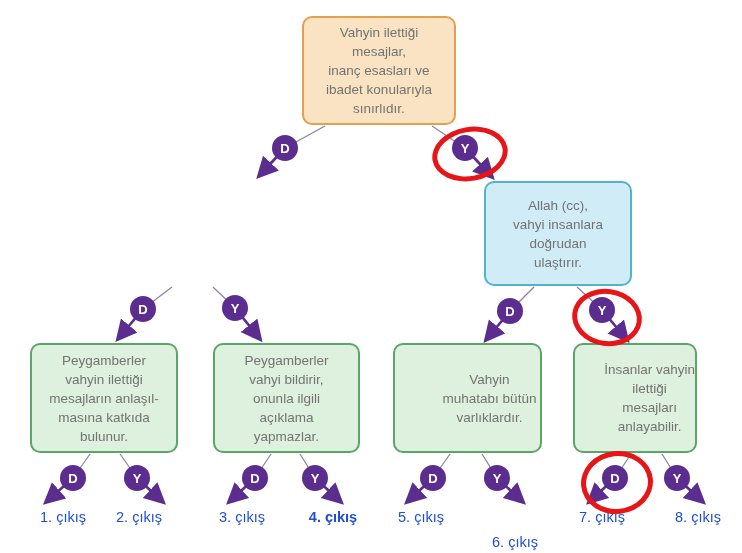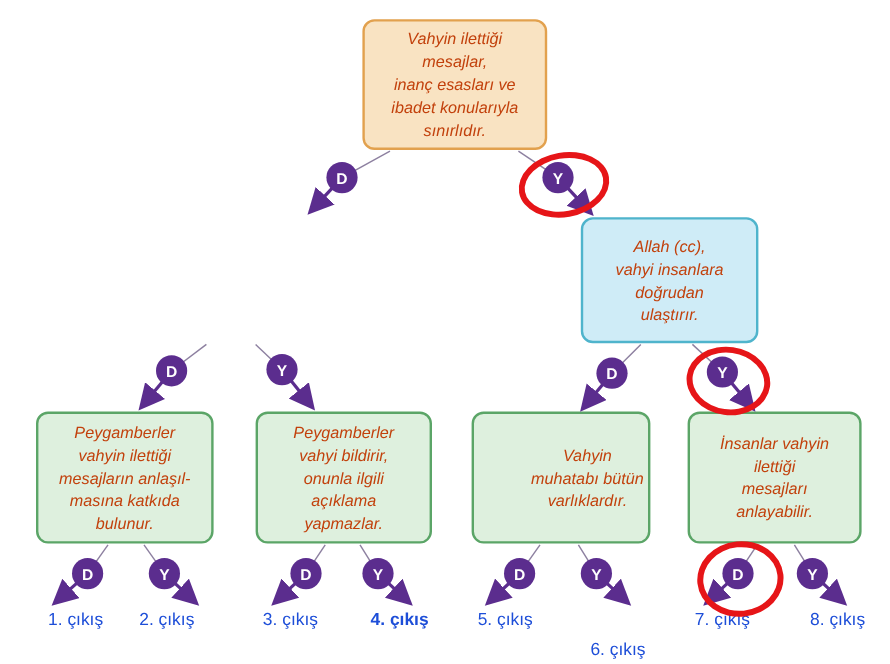--- a/index.html
+++ b/index.html
@@ -9,24 +9,23 @@
     background:#ffffff;
     font-family:"Liberation Sans", sans-serif;
     overflow:hidden;
   }
   .node{
     position:absolute;
     display:flex;align-items:center;justify-content:center;
     border-radius:10px;
     box-sizing:border-box;
     text-align:center;
-    color:#c2410c;
+    color:#737373;
     font-size:13.5px;
     line-height:19px;
-    font-style:italic;
   }
   .node .box-text{white-space:pre-line;}
   .root-box{background:#f9e3c2;border:2px solid #e2a14e;}
   .blue-box{background:#cfecf7;border:2px solid #4fb4cc;}
   .green-box{background:#def0de;border:2px solid #5ba567;}
   .dy-circle{
     position:absolute;
     width:26px;height:26px;
     border-radius:50%;
     background:#5b2d8e;
@@ -134,21 +133,21 @@
 açıklama
 yapmazlar.</div>
   </div>
 
   <div class="node green-box" style="left:393px;top:343px;width:149px;height:110px;padding-left:44px;">
     <div class="box-text">Vahyin
 muhatabı bütün
 varlıklardır.</div>
   </div>
 
-  <div class="node green-box" style="left:573px;top:343px;width:145px;height:110px;">
+  <div class="node green-box" style="left:573px;top:343px;width:124px;height:110px;justify-content:flex-end;">
     <div class="box-text">İnsanlar vahyin
 ilettiği
 mesajları
 anlayabilir.</div>
   </div>
 
   <div class="dy-circle" style="left:272px;top:135px;">D</div>
   <div class="dy-circle" style="left:452px;top:135px;">Y</div>
 
   <div class="dy-circle" style="left:130px;top:296px;">D</div>

